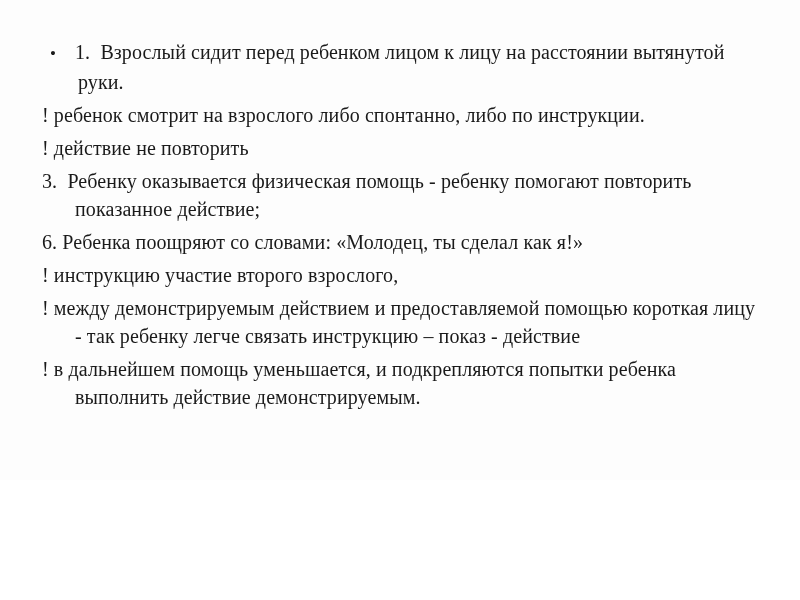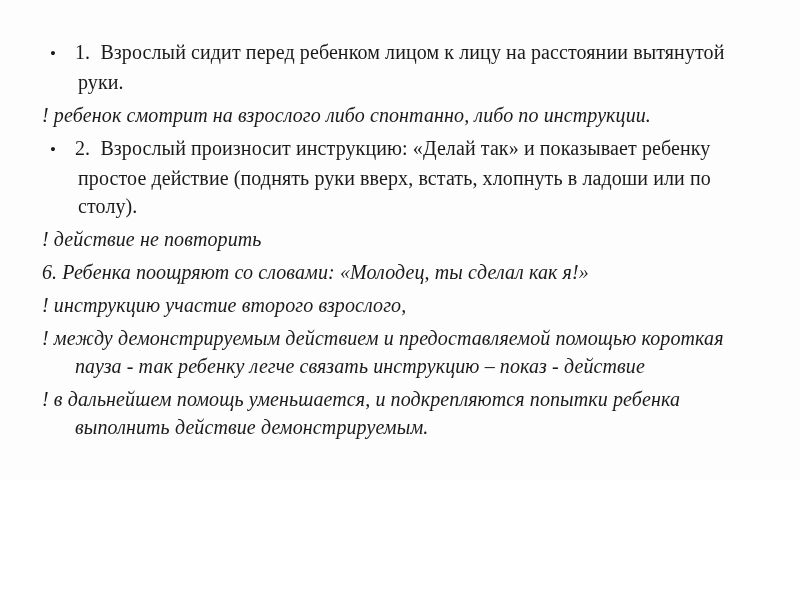--- a/index.html
+++ b/index.html
@@ -26,21 +26,20 @@
   .para {
     margin: 0 0 5px 0;
     font-size: 20px;
     line-height: 28px;
     letter-spacing: 0.1px;
   }
   
   .para.plain {
     padding-left: 33px;
     text-indent: -33px;
-    font-style: italic;
   }
   
   .para.bullet-item {
     padding-left: 36px;
     text-indent: -28px;
   }
   .bullet-marker {
     display: inline-block;
     text-indent: 0;
     width: 25px;
@@ -51,26 +50,26 @@
 </head>
 <body>
 
 <div class="slide" style="background: rgb(253, 253, 253); color: rgb(26, 26, 26);">
   <div class="content">
 
   <p class="para bullet-item"><span class="bullet-marker">•</span><span class="para-text">1.&nbsp; Взрослый сидит перед ребенком лицом к лицу на расстоянии вытянутой руки.</span></p>
 
   <p class="para plain"><span class="para-text">! ребенок смотрит на взрослого либо спонтанно, либо по инструкции.</span></p>
 
-  <p class="para bullet-item"><span class="bullet-marker">•</span><span class="para-text">2.&nbsp; Взрослый произносит инструкцию: «Делай так» и показывает ребенку простое действие (поднять руки вверх, встать, хлопнуть в ладоши или по столу).</span></p>
 
   <p class="para plain"><span class="para-text">! действие не повторить</span></p>
 
+  <p class="para plain"><span class="para-text">3.&nbsp; Ребенку оказывается физическая помощь - ребенку помогают повторить показанное действие;</span></p>
 
   <p class="para plain"><span class="para-text">6. Ребенка поощряют со словами: «Молодец, ты сделал как я!»</span></p>
 
   <p class="para plain"><span class="para-text">! инструкцию участие второго взрослого,</span></p>
 
-  <p class="para plain"><span class="para-text">! между демонстрируемым действием и предоставляемой помощью короткая пауза - так ребенку легче связать инструкцию – показ - действие</span></p>
+  <p class="para plain"><span class="para-text">! между демонстрируемым действием и предоставляемой помощью короткая лицу - так ребенку легче связать инструкцию – показ - действие</span></p>
 
   <p class="para plain"><span class="para-text">! в дальнейшем помощь уменьшается, и подкрепляются попытки ребенка выполнить действие демонстрируемым.</span></p>
 </div>
 </div>
 
 </body></html>

